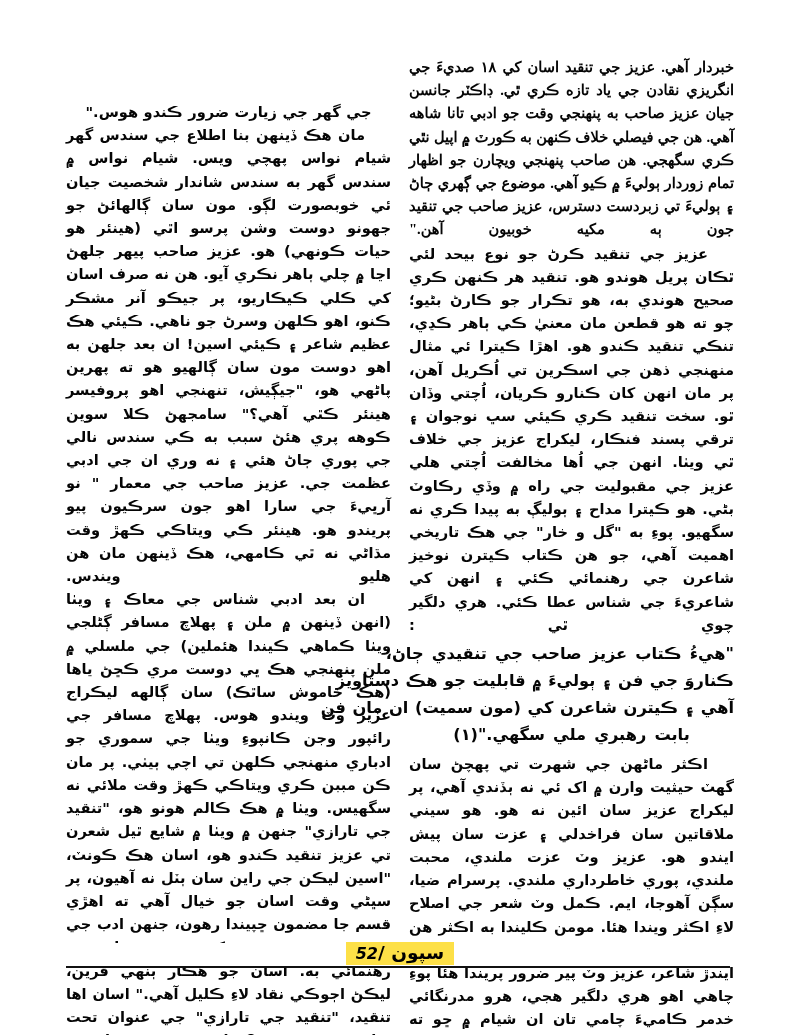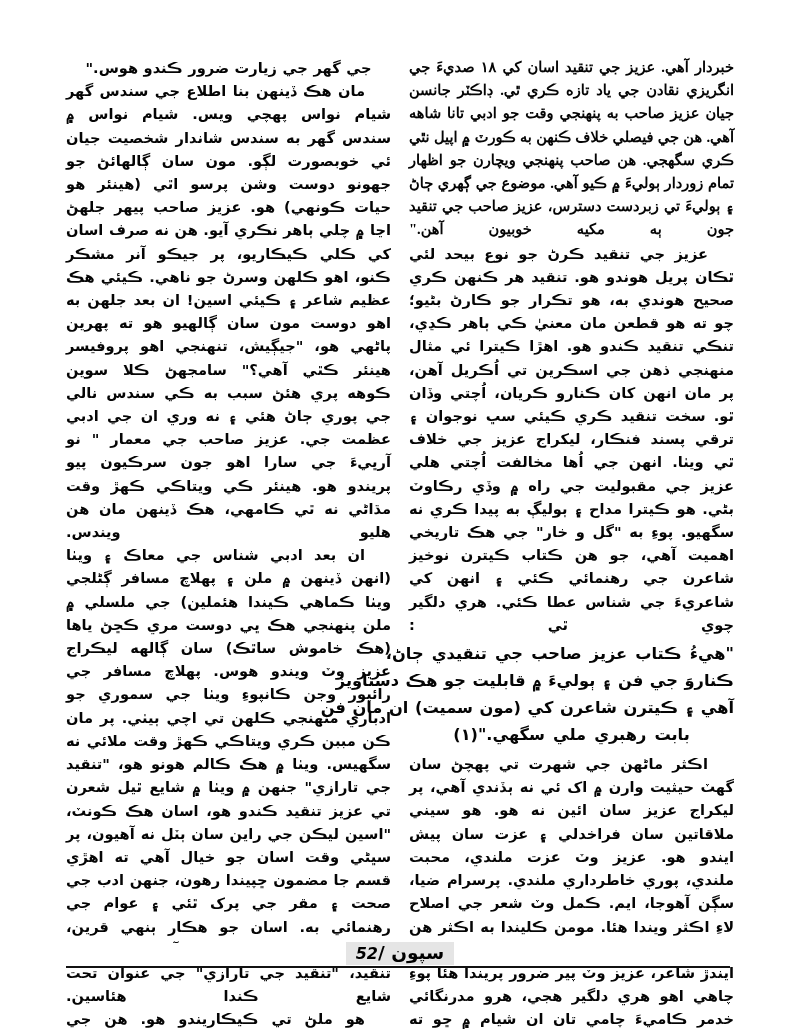--- a/index.html
+++ b/index.html
@@ -77,20 +77,21 @@
 
   
   p.para.openfrag {
     text-align: right;
     text-align-last: right;
   }
 
   p.para.openfrag.centered {
     text-align: center;
     text-align-last: center;
+    margin-top: 44px;
   }
 
   
   blockquote.quote {
     margin: 4px 0 4px 0;
     padding: 0;
     font-size: 16.2px;
     line-height: 27px;
     font-weight: 700;
     text-align: center;
@@ -145,21 +146,21 @@
     direction: rtl;
     font-size: 18.5px;
     line-height: 22px;
     font-weight: 700;
     color: #000000;
     background: #ffffff;
     padding: 0;
   }
   .footer .folio .folio-inner {
     display: inline-block;
-    background: #e5e5e5;
+    background: #fde047;
     padding: 0 10px;
     position: relative;
     top: -1px;
   }
   .footer .folio .folio-num {
     font-size: 16px;
     font-style: italic;
   }
 </style>
 </head>

